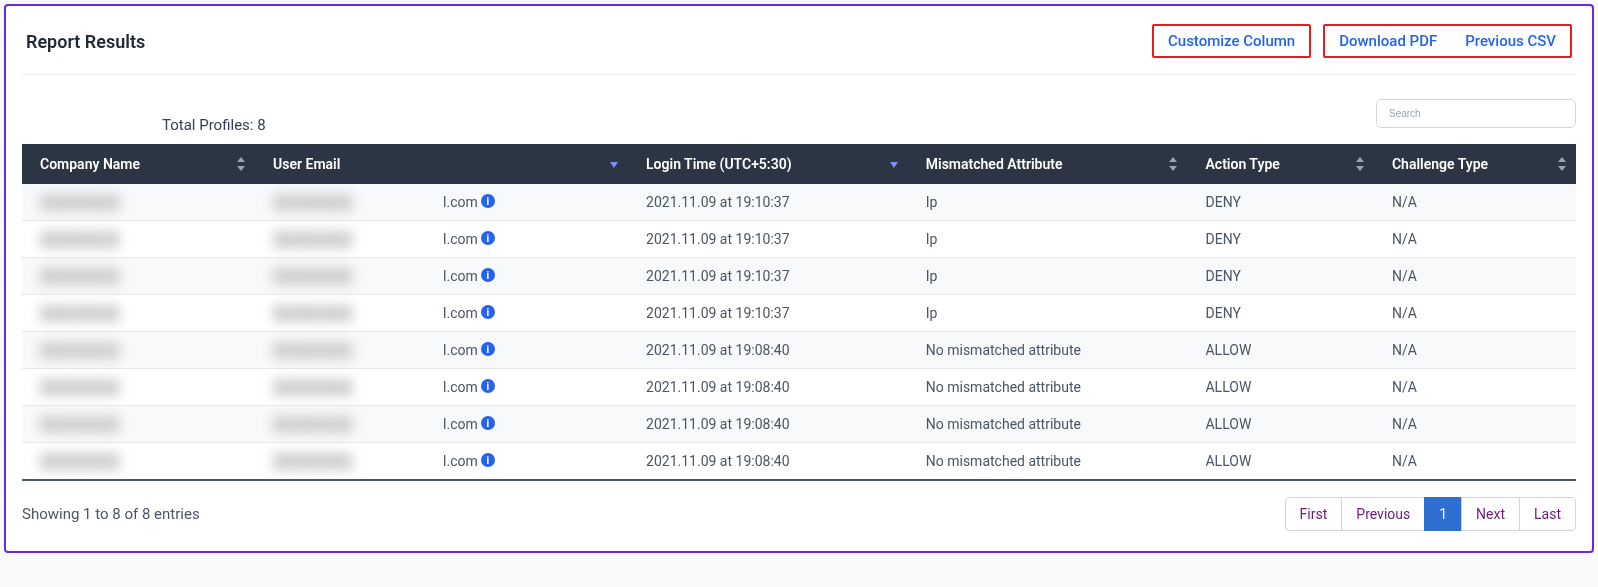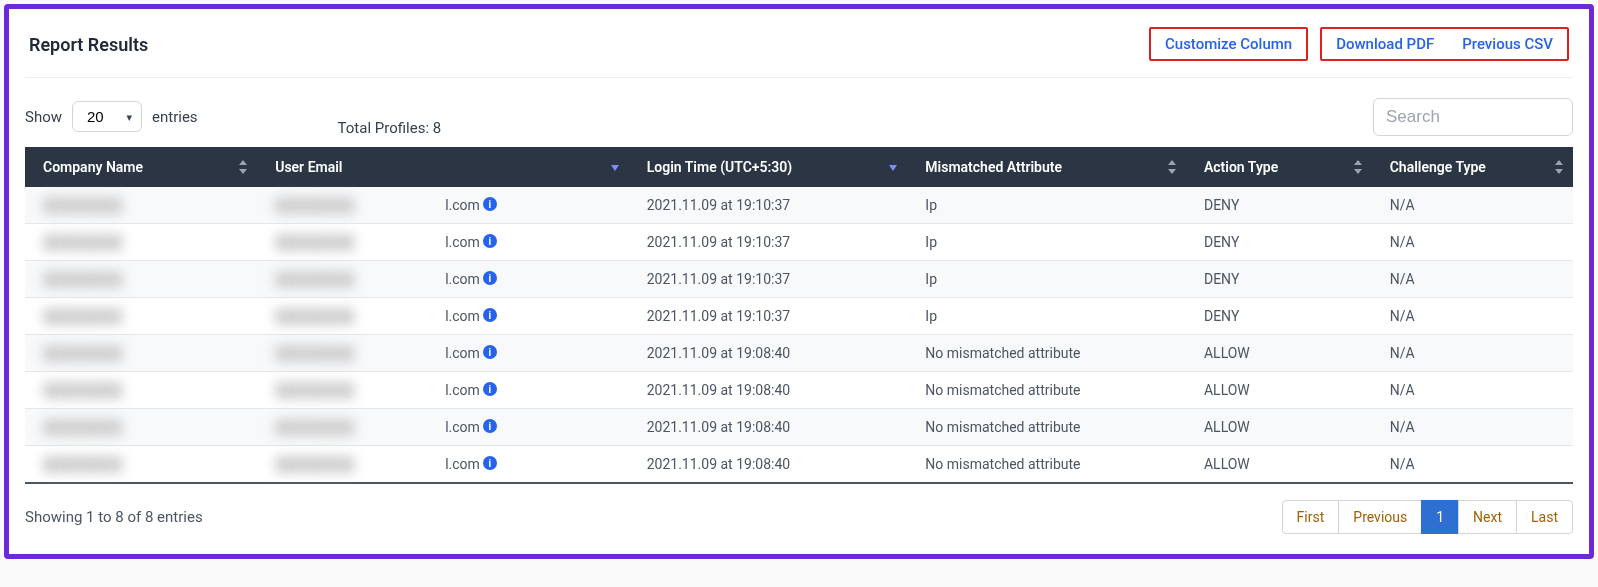--- a/index.html
+++ b/index.html
@@ -6,21 +6,21 @@
   body {
     font-family: -apple-system, BlinkMacSystemFont, "Segoe UI", Roboto, Helvetica, Arial, sans-serif;
     margin: 0;
     background: #f9f9f9;
     color: #374151;
     font-size: 14px;
   }
   .container {
     background: #fff;
     margin: 4px;
-    border: 5px solid #6d28d9;
+    border: 2px solid #6d28d9;
     border-radius: 4px;
     padding: 12px 16px 20px 16px;
   }
   .header-row {
     display: flex;
     justify-content: space-between;
     align-items: center;
     padding: 6px 4px 16px 4px;
     border-bottom: 1px solid #eee;
     margin-bottom: 18px;
@@ -87,21 +87,21 @@
     color: #374151;
     font-size: 15px;
     flex: 1;
     padding-left: 140px;
     margin-top: 23px;
   }
   .search-input {
     border: 1px solid #d1d5db;
     border-radius: 6px;
     padding: 8px 12px;
-    font-size: 17px;
+    font-size: 10px;
     width: 200px;
     color: #6b7280;
   }
   .search-input::placeholder { color: #9ca3af; }
   table.report {
     width: 100%;
     border-collapse: collapse;
     font-size: 14px;
   }
   table.report thead th {
@@ -187,21 +187,21 @@
     font-size: 15px;
     gap: 39px;
   }
   .pagination {
     display: flex;
   }
   .page-btn {
     border: 1px solid #d1d5db;
     padding: 8px 14px;
     margin-left: -1px;
-    color: #a16207;
+    color: #701a75;
     cursor: pointer;
     background: #fff;
     font-size: 14px;
   }
   .page-btn.first { border-top-left-radius: 4px; border-bottom-left-radius: 4px; margin-left: 0; }
   .page-btn.last-r { border-top-right-radius: 4px; border-bottom-right-radius: 4px; }
   .page-btn.active {
     background: #2f6fd1;
     color: #fff;
     border-color: #2f6fd1;
@@ -225,27 +225,20 @@
         <span class="link-btn">Customize Column</span>
       </div>
       <div class="group">
         <span class="link-btn">Download PDF</span>
         <span class="link-btn">Previous CSV</span>
       </div>
     </div>
   </div>
 
   <div class="controls-row">
-    <div class="controls-left">
-      <span>Show</span>
-      <span class="sel-wrap">
-        <button class="sel">20</button>
-      </span>
-      <span>entries</span>
-    </div>
     <div class="controls-total">Total Profiles: 8</div>
     <input class="search-input" placeholder="Search" style="">
   </div>
 
   <table class="report">
     <thead>
       <tr>
         <th class="col-company">
           <span>Company Name</span>
           <span class="sort-icon sort-both"></span>

